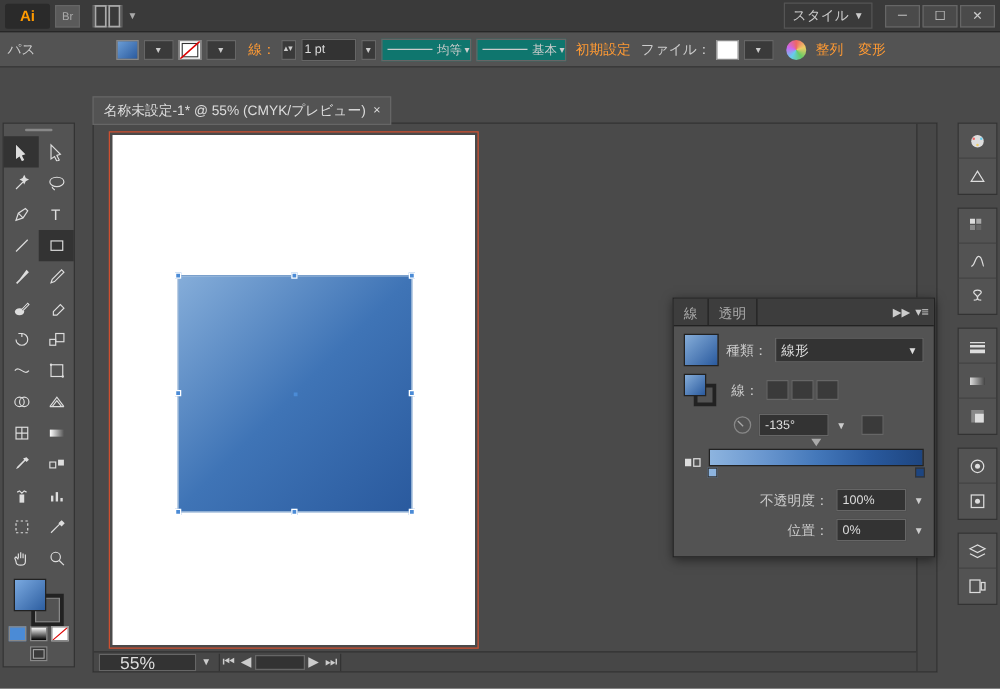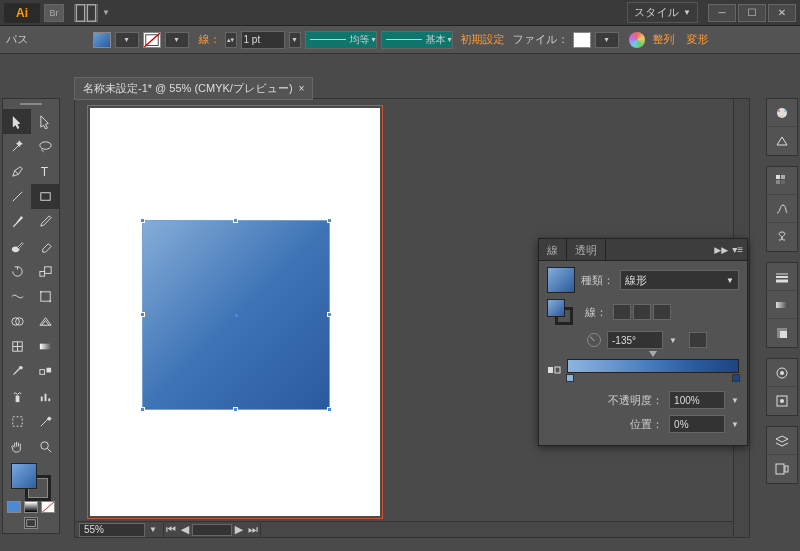--- a/index.html
+++ b/index.html
@@ -48,21 +48,21 @@
 .fill-stroke { height:40px; position:relative; }
 .fs-fill { position:absolute; left:8px; top:4px; width:26px; height:26px; background:linear-gradient(135deg,#7aa9e0,#2d5ea0); border:1px solid #222; }
 .fs-stroke { position:absolute; left:22px; top:16px; width:26px; height:26px; background:#535353; border:3px solid #222; box-shadow:0 0 0 1px #888 inset; }
 .mini-swatches { display:flex; padding:2px 4px; gap:3px; }
 .mini-sw { width:14px; height:12px; border:1px solid #888; }
 
 
 .canvas-area { position:absolute; left:74px; top:98px; width:676px; height:440px; background:#4a4a4a; border:1px solid #333; overflow:hidden; }
 .scroll-v { position:absolute; right:0; top:0; width:16px; height:100%; background:#474747; border-left:1px solid #333; }
 .scroll-h { position:absolute; left:0; bottom:0; right:16px; height:16px; background:#474747; border-top:1px solid #333; display:flex; align-items:center; }
-.zoom-box { width:66px; height:14px; background:#333; border:1px solid #666; color:#ddd; font-size:10px; margin:0 4px; padding:0 4px; }
+.zoom-box { width:78px; height:14px; background:#333; border:1px solid #666; color:#ddd; font-size:14px; margin:0 4px; padding:0 16px; }
 .sb-btn { width:14px; height:14px; display:flex; align-items:center; justify-content:center; }
 .sb-sep { width:1px; height:14px; background:#333; }
 .artboard-outer { position:absolute; left:12px; top:6px; width:296px; height:414px; border:1px solid #d05030; }
 .artboard { position:absolute; left:2px; top:2px; right:2px; bottom:2px; background:#fff; }
 .shape { position:absolute; left:52px; top:112px; width:188px; height:190px; background:linear-gradient(135deg,#85add9 0%,#3f74b6 50%,#2a5a9e 100%); border:1px solid #7aa0cc; }
 .handle { position:absolute; width:5px; height:5px; background:#4b8bd6; border:1px solid #fff; }
 .h-tl { left:-3px; top:-3px; } .h-tr { right:-3px; top:-3px; }
 .h-bl { left:-3px; bottom:-3px; } .h-br { right:-3px; bottom:-3px; }
 .h-tm { left:50%; top:-3px; margin-left:-3px; } .h-bm { left:50%; bottom:-3px; margin-left:-3px; }
 .h-lm { left:-3px; top:50%; margin-top:-3px; } .h-rm { right:-3px; top:50%; margin-top:-3px; }

